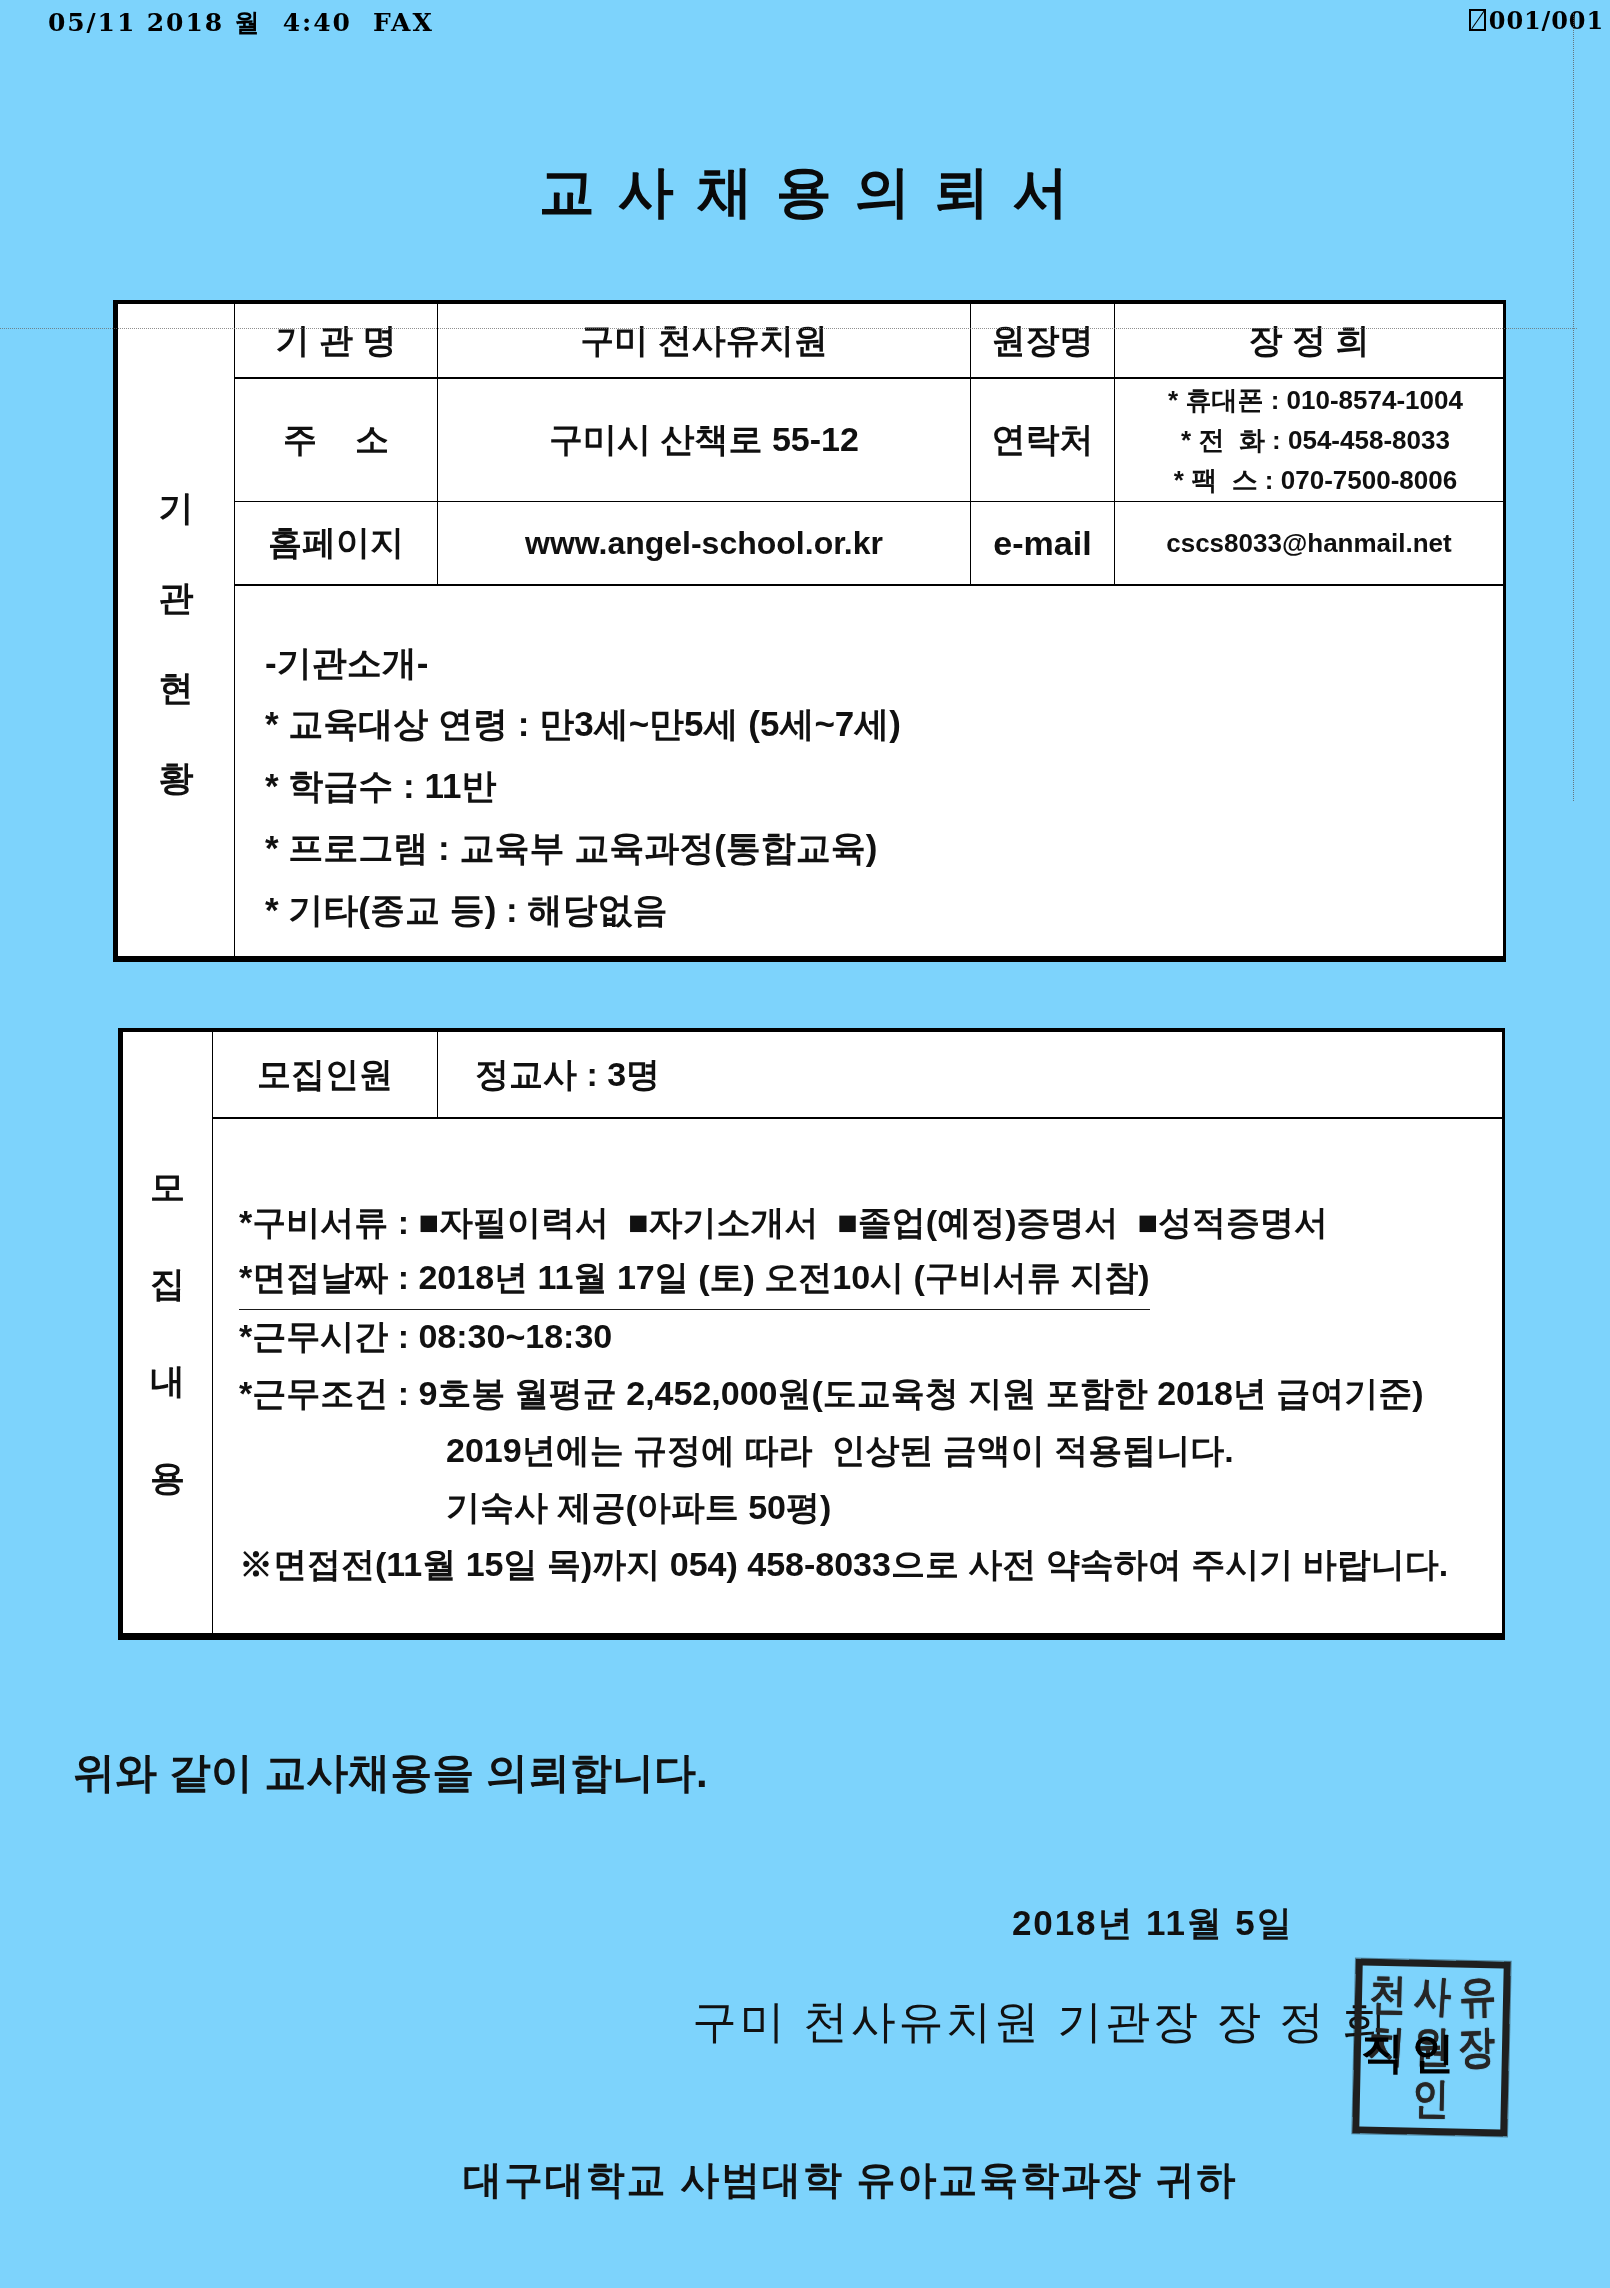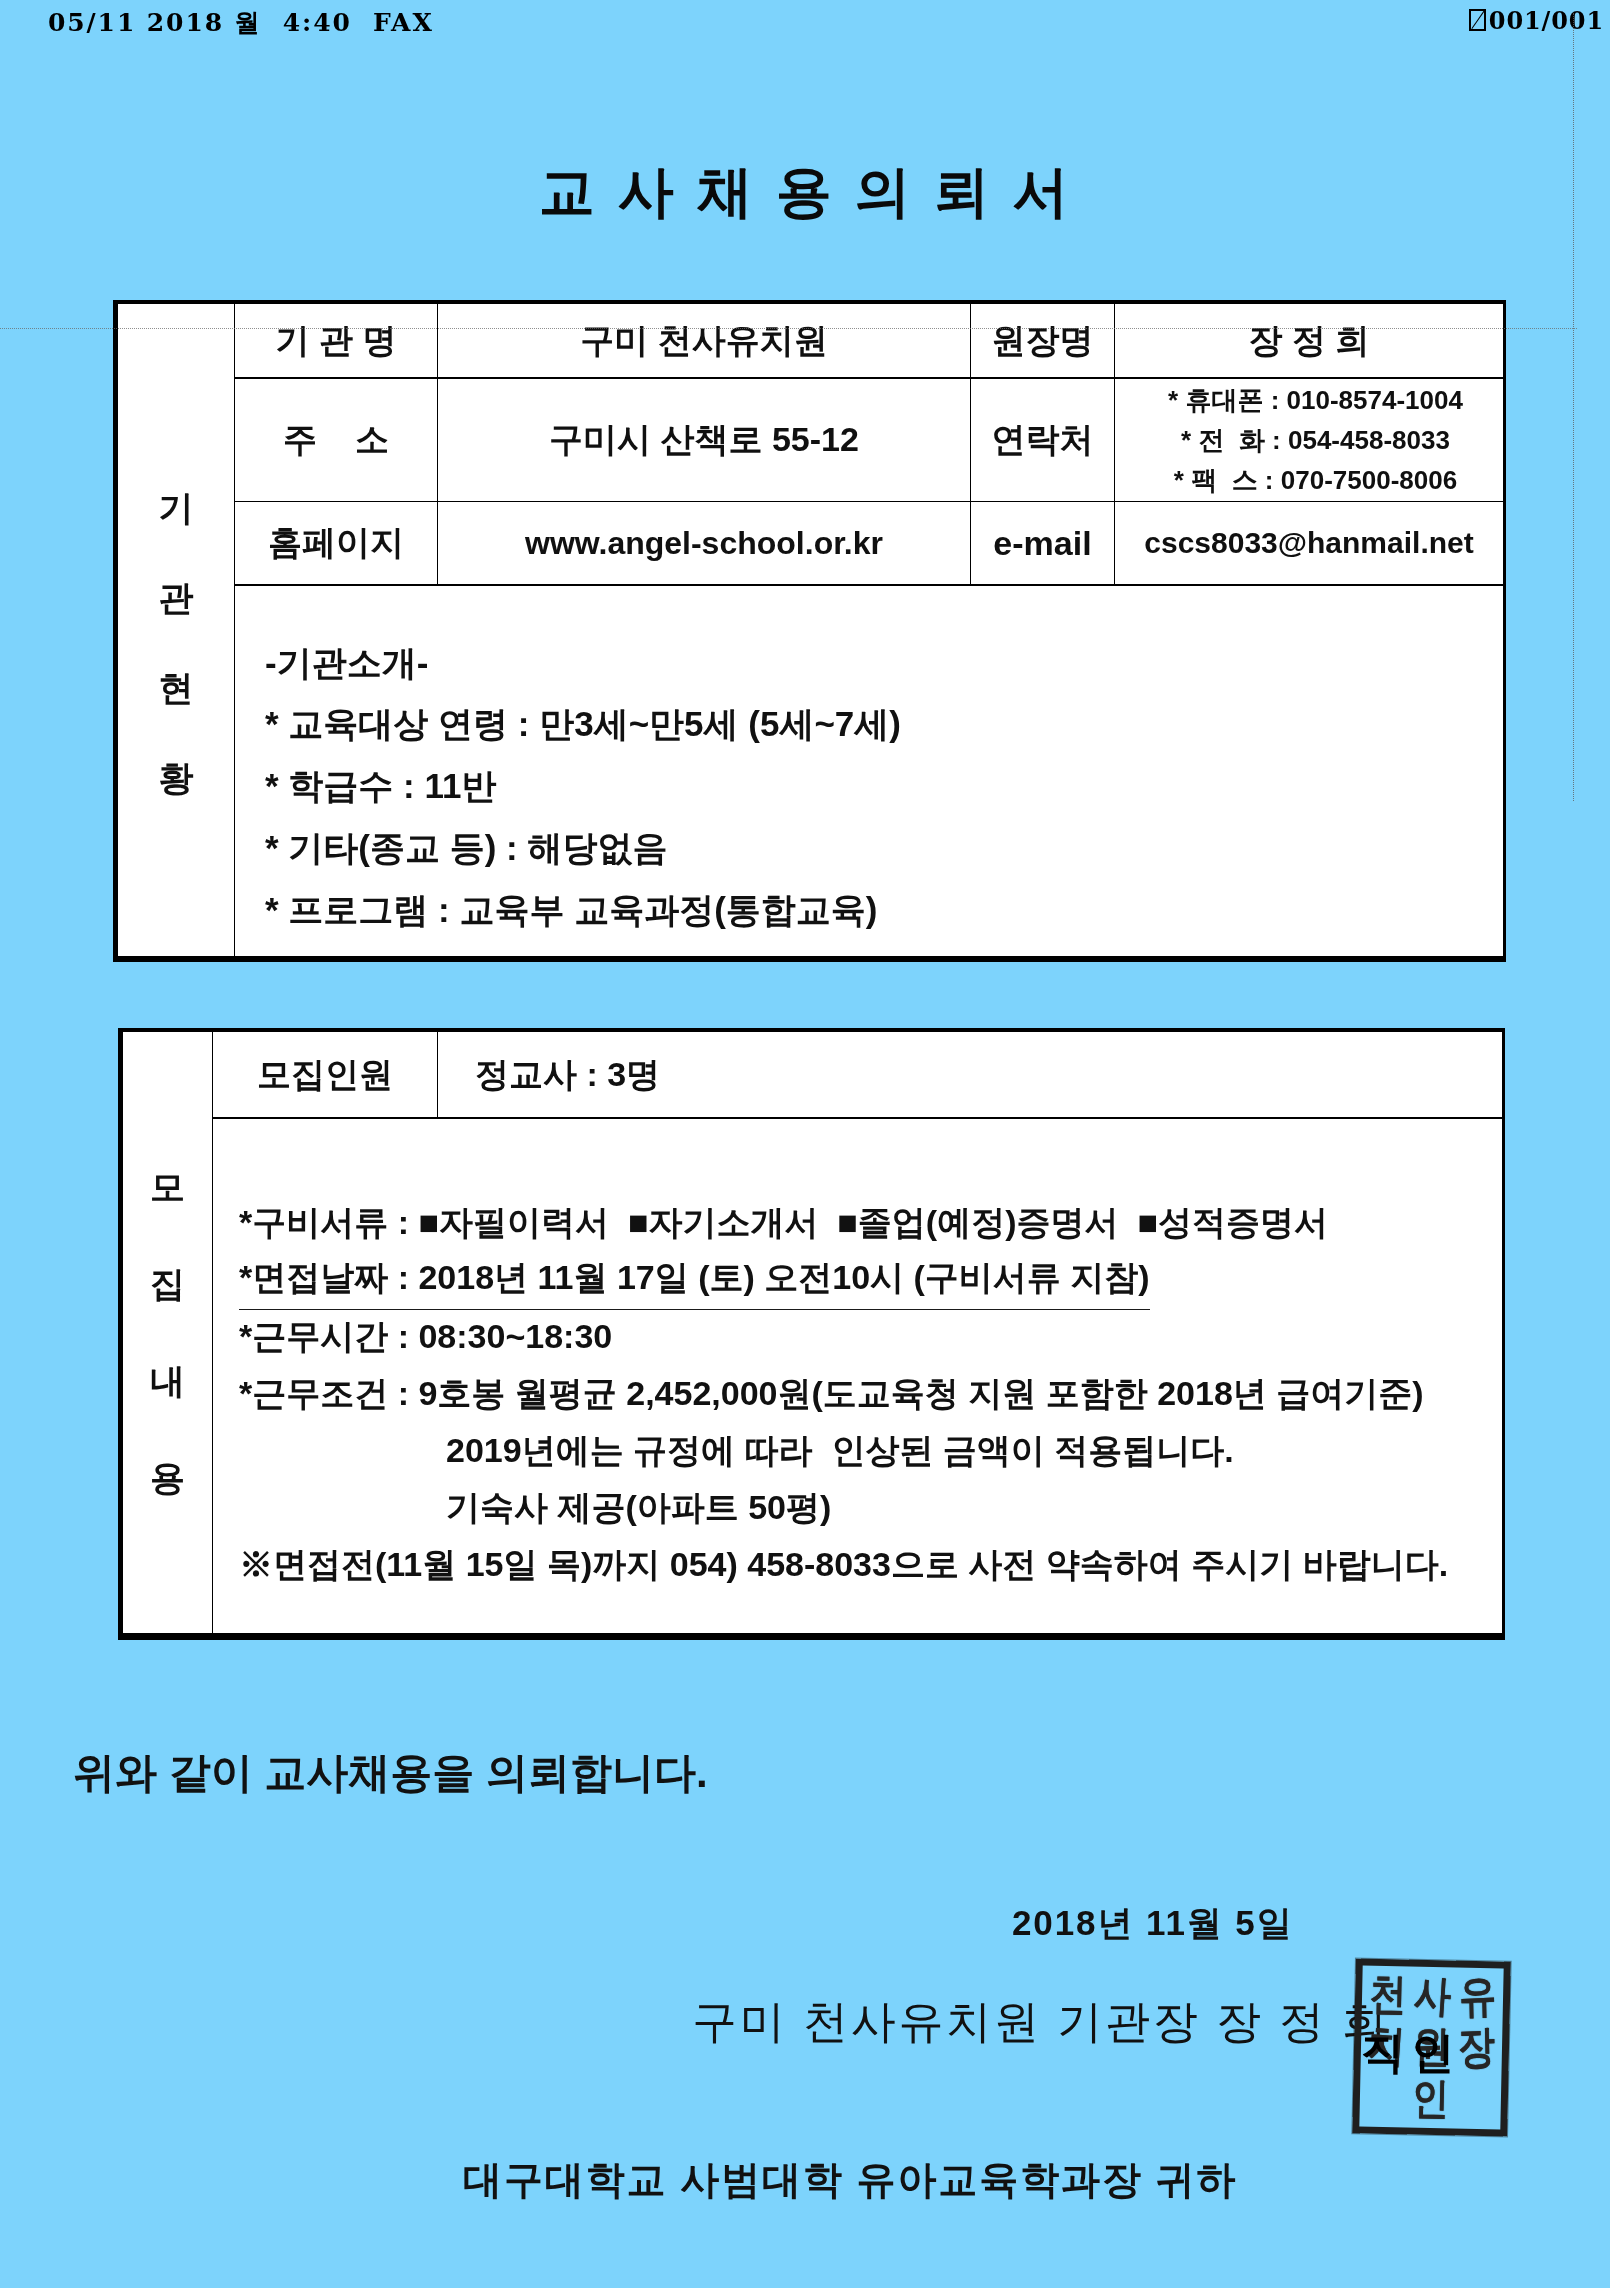--- a/index.html
+++ b/index.html
@@ -28,21 +28,21 @@
   .cell{display:flex;align-items:center;justify-content:center;box-sizing:border-box;
     font-size:34px;font-weight:600;color:#101010;}
   .br2{border-right:1.9px solid #000;} .bb2{border-bottom:1.9px solid #000;} .bb3{border-bottom:2.8px solid #000;}
   .rail{grid-column:1;flex-direction:column;justify-content:center;font-size:35px;font-weight:600;}
   .rail-org{grid-row:1/5;gap:43px;padding-top:26px;}
   .rail-recruit{grid-row:1/3;gap:50px;}
   .val-left{justify-content:flex-start;padding-left:37px;}
   .contact-cell{flex-direction:column;align-items:center;justify-content:center;
     padding-left:13px;gap:0;}
   .contact-line{font-size:26px;font-weight:600;line-height:40px;}
-  .email-cell{font-size:30px;}
+  .email-cell{font-size:26px;}
   .web-cell{font-size:32px;}
   .intro-cell{grid-column:2/6;display:block;box-sizing:border-box;padding:47px 0 8px 30px;}
   .intro-heading{font-size:35px;font-weight:600;line-height:60px;}
   .intro-item{font-size:35px;font-weight:600;line-height:62px;}
   .detail-cell{grid-column:2/4;display:block;box-sizing:border-box;padding:75px 0 0 26px;}
   .detail-line{font-size:34px;font-weight:600;line-height:57px;height:57px;display:flex;align-items:center;}
   .detail-line .u{border-bottom:1.9px solid #1a1a1a;padding-bottom:2.8px;}
   .indent{margin-left:207px;}
   
   .closing{position:absolute;left:73px;top:1745px;font-size:42px;font-weight:600;}
@@ -103,22 +103,22 @@
 
     <div class="cell br2 bb3 t">홈페이지</div>
     <div class="cell br2 bb3 web-cell t">www.angel-school.or.kr</div>
     <div class="cell br2 bb3 t">e-mail</div>
     <div class="cell bb3 email-cell t">cscs8033@hanmail.net</div>
 
     <div class="intro-cell">
       <div class="intro-heading t">-기관소개-</div>
       <div class="intro-item t">* 교육대상 연령 : 만3세~만5세 (5세~7세)</div>
       <div class="intro-item t">* 학급수 : 11반</div>
+      <div class="intro-item t">* 프로그램 : 교육부 교육과정(통합교육)</div>
       <div class="intro-item t">* 기타(종교 등) : 해당없음</div>
-      <div class="intro-item t">* 프로그램 : 교육부 교육과정(통합교육)</div>
     </div>
   </div>
 
   <div class="tbl recruit-table">
     <div class="cell rail rail-recruit br2">
       <span class="t">모</span>
       <span class="t">집</span>
       <span class="t">내</span>
       <span class="t">용</span>
     </div>

